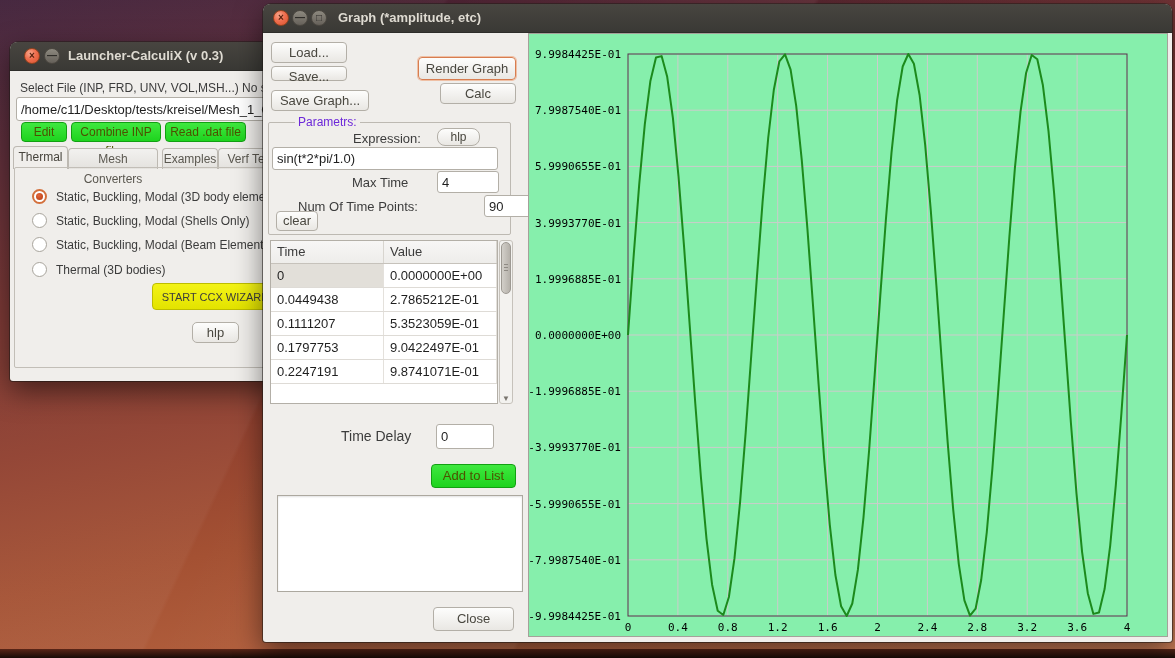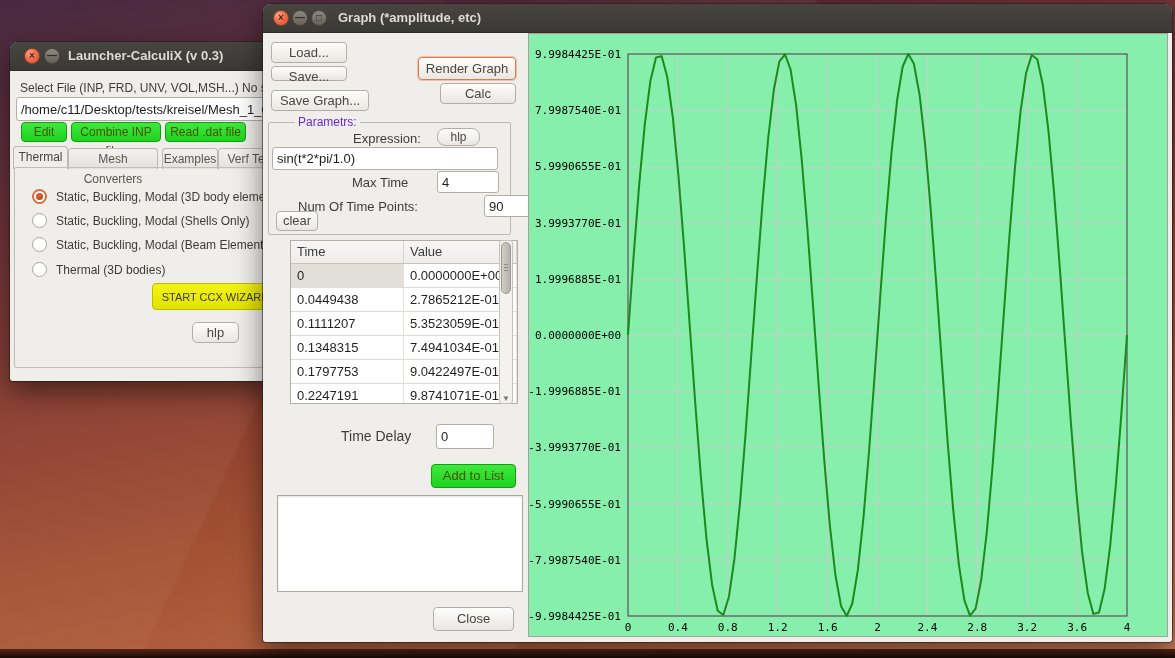--- a/index.html
+++ b/index.html
@@ -59,21 +59,21 @@
   .labelframe { position:absolute; left:5px; top:118px; width:243px; height:113px;
     border:1px solid #bdb9b2; border-radius:2px; }
   .labelframe-title { position:absolute; left:6px; top:-8px; background:#f0eeeb; padding:0 3px;
     font-size:12px; color:#6d28d9;margin-left:20px; }
   .focus-ring { border:1px solid #d77d50 !important; box-shadow:0 0 0 1px #efc0a5; }
 
   .spin-arrows { position:absolute; right:0; top:0; bottom:0; width:13px; border-left:1px solid #ccc8c1;
     font-size:7px; line-height:8px; color:#55524c; text-align:center; padding-top:2px; }
 
   .table-wrap { position:absolute; left:7px; top:236px; width:228px; height:164px;
-    border:1px solid #b3afa7; background:#fff; overflow:hidden;margin-left:20px; }
+    border:1px solid #b3afa7; background:#fff; overflow:hidden; }
   .thead { display:flex; height:23px; background:linear-gradient(#f7f6f5, #eeedea);
     border-bottom:1px solid #c6c2bb; }
   .thcell { width:114px; font-size:13px; color:#3c3c3c; padding:3px 0 0 6px; border-right:1px solid #d8d5cf; }
   .trow { display:flex; height:24px; border-bottom:1px solid #dedbd6; }
   .tcell { width:114px; font-size:13px; color:#1f1f1f; padding:4px 0 0 6px; border-right:1px solid #e4e1dc; }
   .tcell.sel { background:#e2dfd9; }
   .vscroll { position:absolute; left:236px; top:236px; width:14px; height:164px;
     background:#f3f2ef; border:1px solid #c6c2bb; border-radius:3px; }
   .vthumb { position:absolute; left:1px; top:1px; width:10px; height:52px; border-radius:5px;
     background:linear-gradient(90deg,#d2cfc9,#b5b1aa); border:1px solid #9d9992; }
@@ -164,24 +164,20 @@
             <div class="tcell sel">0</div>
             <div class="tcell">0.0000000E+00</div>
           </div>
           <div class="trow">
             <div class="tcell">0.0449438</div>
             <div class="tcell">2.7865212E-01</div>
           </div>
           <div class="trow">
             <div class="tcell">0.1111207</div>
             <div class="tcell">5.3523059E-01</div>
-          </div>
-          <div class="trow">
-            <div class="tcell">0.1348315</div>
-            <div class="tcell">7.4941034E-01</div>
           </div>
           <div class="trow">
             <div class="tcell">0.1797753</div>
             <div class="tcell">9.0422497E-01</div>
           </div>
           <div class="trow">
             <div class="tcell">0.2247191</div>
             <div class="tcell">9.8741071E-01</div>
           </div>
         </div>

